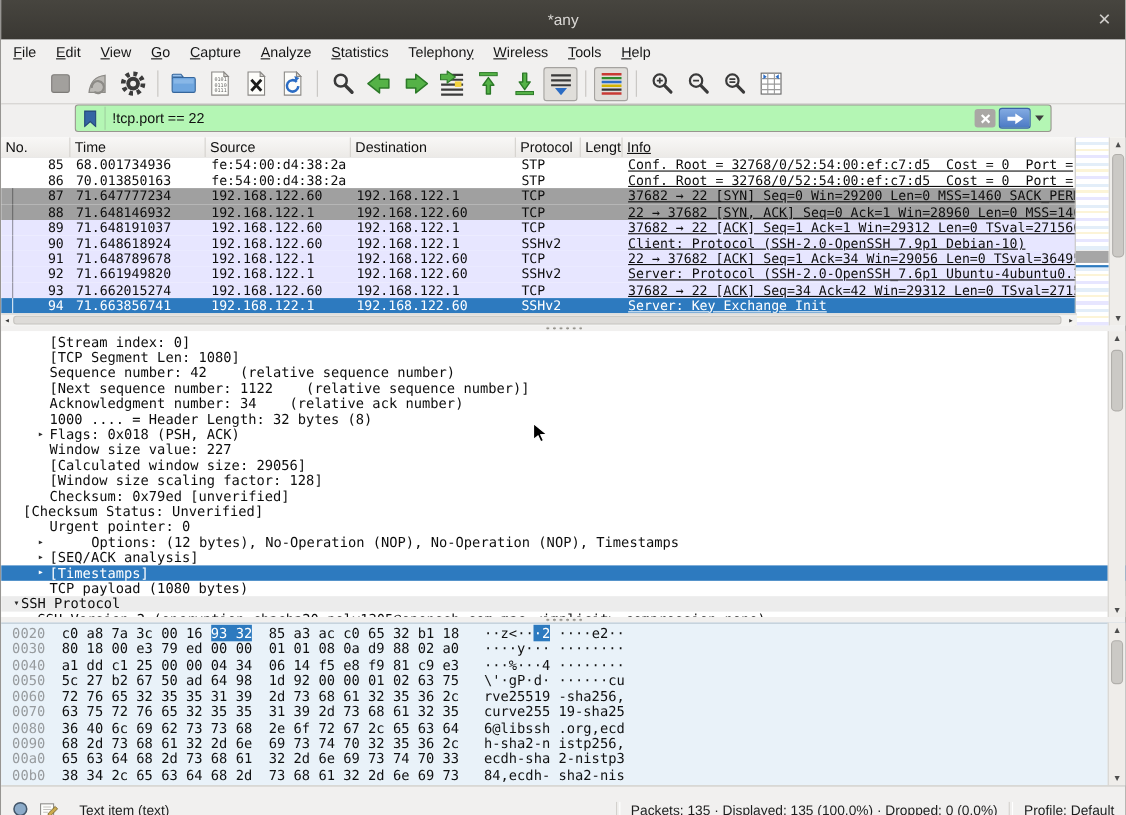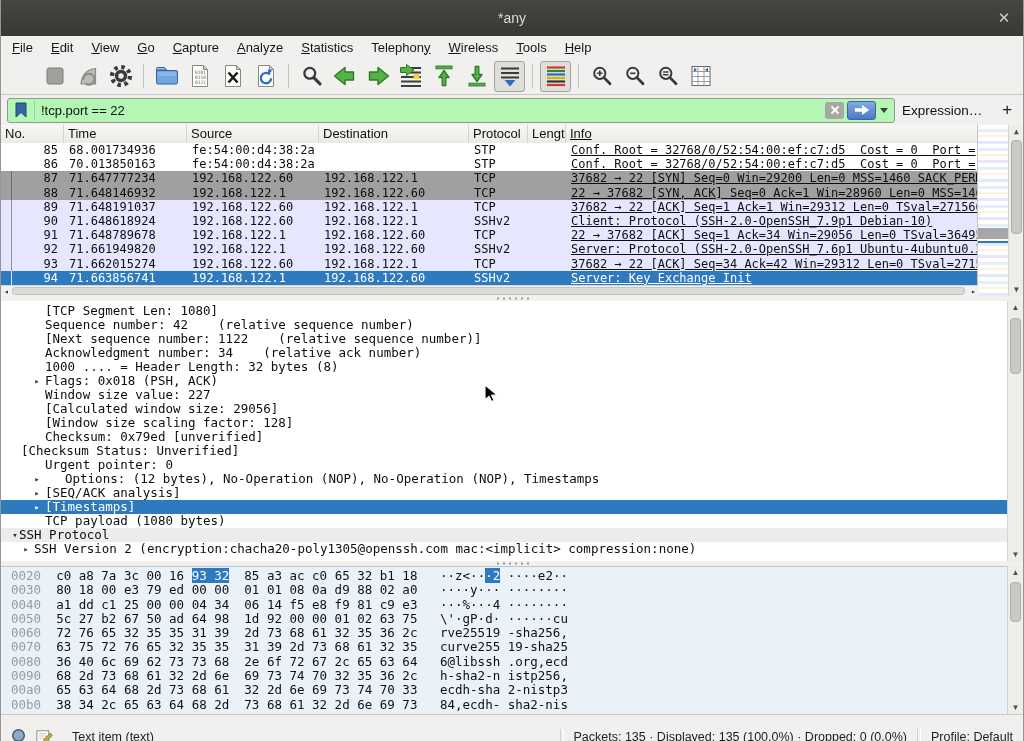--- a/index.html
+++ b/index.html
@@ -16,21 +16,21 @@
            align-items:center;font-size:13px;color:#161616;padding-left:2px;}
   .menu-item{padding:2px 9px;white-space:nowrap;}
   
   .toolbar{position:absolute;top:58px;left:0;right:0;height:37px;background:#f1f0ef;display:flex;
            align-items:center;gap:2px;padding:0 5px;border-bottom:1px solid #c9c7c3;box-sizing:border-box;}
   .tb{width:31px;height:31px;display:flex;align-items:center;justify-content:center;background:none;border:1px solid transparent;padding:0;}
   .tb.pressed{background:#e0deda;border:1px solid #a5a3a0;border-radius:3px;}
   .tsep{width:1px;height:24px;background:#c6c4c0;margin:0 5px;flex:none;}
   
   .filterbar{position:absolute;top:95px;left:0;right:0;height:30px;display:flex;align-items:center;
-             padding:0 6px;gap:7px;background:#f1f0ef;box-sizing:border-box;}
+             padding:0 6px;gap:7px;background:#f1f0ef;box-sizing:border-box;flex-direction:column;}
   .filter-field{width:886px;height:23px;background:#b4f6b4;border:1px solid #98968f;border-radius:3px;
                 display:flex;align-items:center;font-size:13px;color:#101010;flex:none;}
   .bookmark-box{width:26px;height:21px;display:flex;align-items:center;justify-content:center;border-right:1px solid #9fcf9f;}
   .filter-text{flex:1;padding-left:6px;white-space:pre;overflow:hidden;}
   .clear-btn{width:19px;height:17px;background:#a9a7a4;border-radius:3px;margin-right:3px;display:flex;
              align-items:center;justify-content:center;flex:none;}
   .apply-btn{width:27px;height:17px;background:linear-gradient(#83abe2,#4b79c4);border:1px solid #3a62a5;
              border-radius:3px;display:flex;align-items:center;justify-content:center;margin-right:2px;flex:none;}
   .caret{width:0;height:0;border-left:4px solid transparent;border-right:4px solid transparent;
          border-top:5px solid #3c3c3c;margin:0 6px 0 2px;flex:none;}
@@ -411,33 +411,34 @@
       <div class="harrow" style="right:0;">▸</div>
     </div>
   </div>
 
   <div class="splitter" style="top:296px;">
       <div class="dots"></div>
     </div>
 
   <div class="details">
     <div>
+        <div class="dline"><span class="darrow" style="left: 30px;"></span><span style="padding-left: 44px;">[Stream index: 0]</span></div>
         <div class="dline"><span class="darrow" style="left: 30px;"></span><span style="padding-left: 44px;">[TCP Segment Len: 1080]</span></div>
         <div class="dline"><span class="darrow" style="left: 30px;"></span><span style="padding-left: 44px;">Sequence number: 42    (relative sequence number)</span></div>
         <div class="dline"><span class="darrow" style="left: 30px;"></span><span style="padding-left: 44px;">[Next sequence number: 1122    (relative sequence number)]</span></div>
         <div class="dline"><span class="darrow" style="left: 30px;"></span><span style="padding-left: 44px;">Acknowledgment number: 34    (relative ack number)</span></div>
         <div class="dline"><span class="darrow" style="left: 30px;"></span><span style="padding-left: 44px;">1000 .... = Header Length: 32 bytes (8)</span></div>
         <div class="dline"><span class="darrow" style="left: 30px;">▸</span><span style="padding-left: 44px;">Flags: 0x018 (PSH, ACK)</span></div>
         <div class="dline"><span class="darrow" style="left: 30px;"></span><span style="padding-left: 44px;">Window size value: 227</span></div>
         <div class="dline"><span class="darrow" style="left: 30px;"></span><span style="padding-left: 44px;">[Calculated window size: 29056]</span></div>
         <div class="dline"><span class="darrow" style="left: 30px;"></span><span style="padding-left: 44px;">[Window size scaling factor: 128]</span></div>
         <div class="dline"><span class="darrow" style="left: 30px;"></span><span style="padding-left: 44px;">Checksum: 0x79ed [unverified]</span></div>
         <div class="dline"><span class="darrow" style="left: 30px;"></span><span style="padding-left: 20px;">[Checksum Status: Unverified]</span></div>
         <div class="dline"><span class="darrow" style="left: 30px;"></span><span style="padding-left: 44px;">Urgent pointer: 0</span></div>
-        <div class="dline"><span class="darrow" style="left: 30px;">▸</span><span style="padding-left: 64px;">Options: (12 bytes), No-Operation (NOP), No-Operation (NOP), Timestamps</span></div>
+        <div class="dline"><span class="darrow" style="left: 30px;">▸</span><span style="padding-left: 44px; margin-left: 38px;">Options: (12 bytes), No-Operation (NOP), No-Operation (NOP), Timestamps</span></div>
         <div class="dline"><span class="darrow" style="left: 30px;">▸</span><span style="padding-left: 44px;">[SEQ/ACK analysis]</span></div>
         <div class="dline selected"><span class="darrow" style="left: 30px;">▸</span><span style="padding-left: 44px;">[Timestamps]</span></div>
         <div class="dline"><span class="darrow" style="left: 30px;"></span><span style="padding-left: 44px;">TCP payload (1080 bytes)</span></div>
         <div class="dline shaded"><span class="darrow" style="left: 8px;">▾</span><span style="padding-left: 18px;">SSH Protocol</span></div>
         <div class="dline"><span class="darrow" style="left: 19px;">▸</span><span style="padding-left: 33px;">SSH Version 2 (encryption:chacha20-poly1305@openssh.com mac:&lt;implicit&gt; compression:none)</span></div>
       </div>
   </div>
   <div class="vscroll" style="top:301px;height:260px;">
     <div class="varrow" style="top:0;">▲</div>
     <div class="vthumb" style="top:17px;height:54px;"></div>

